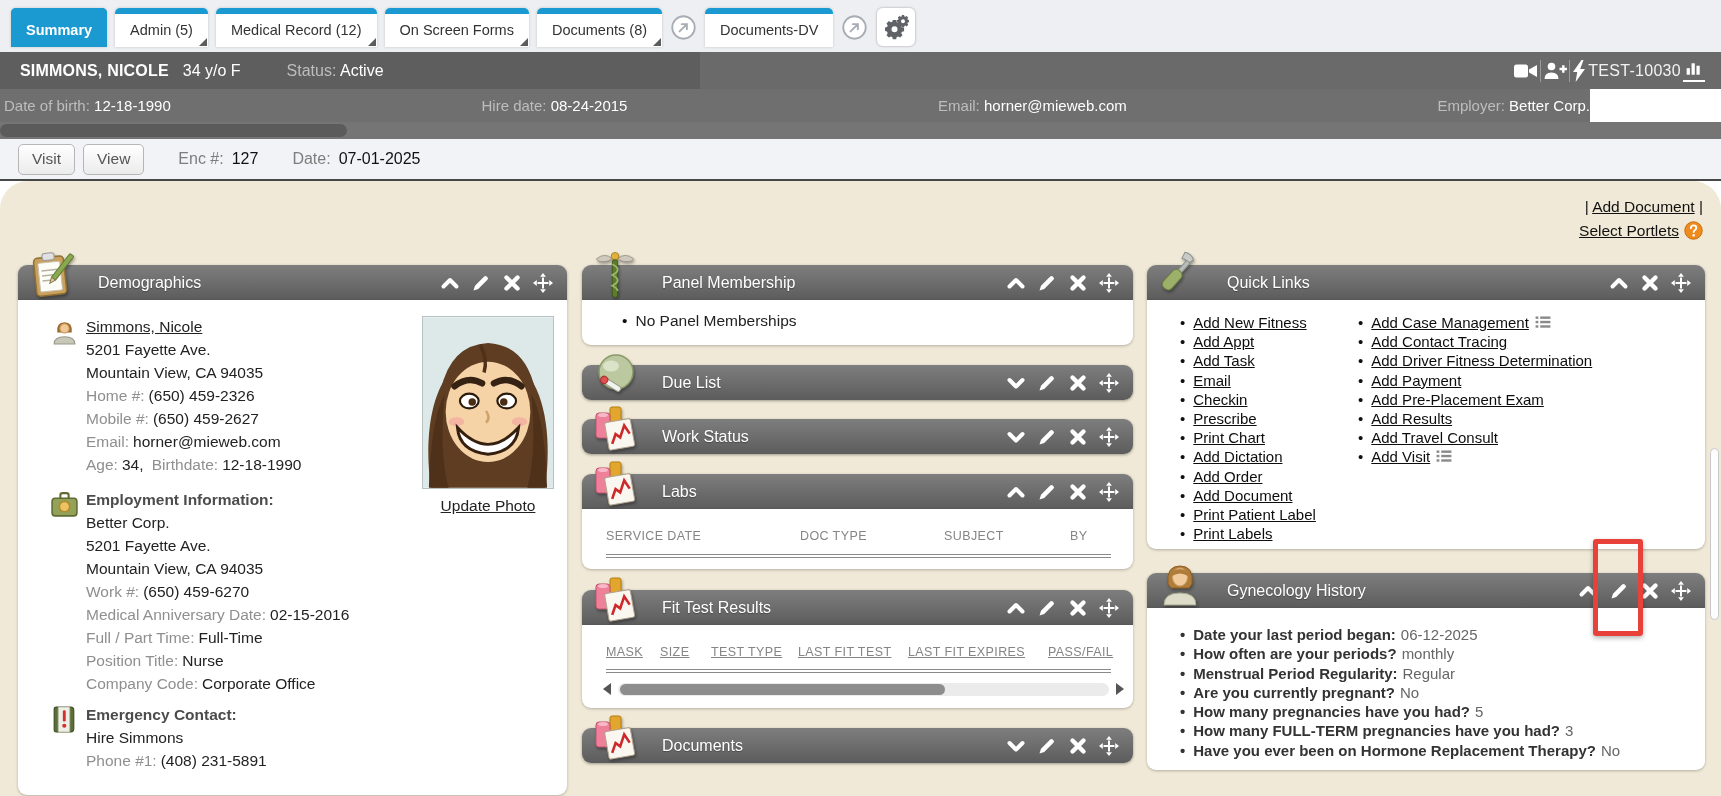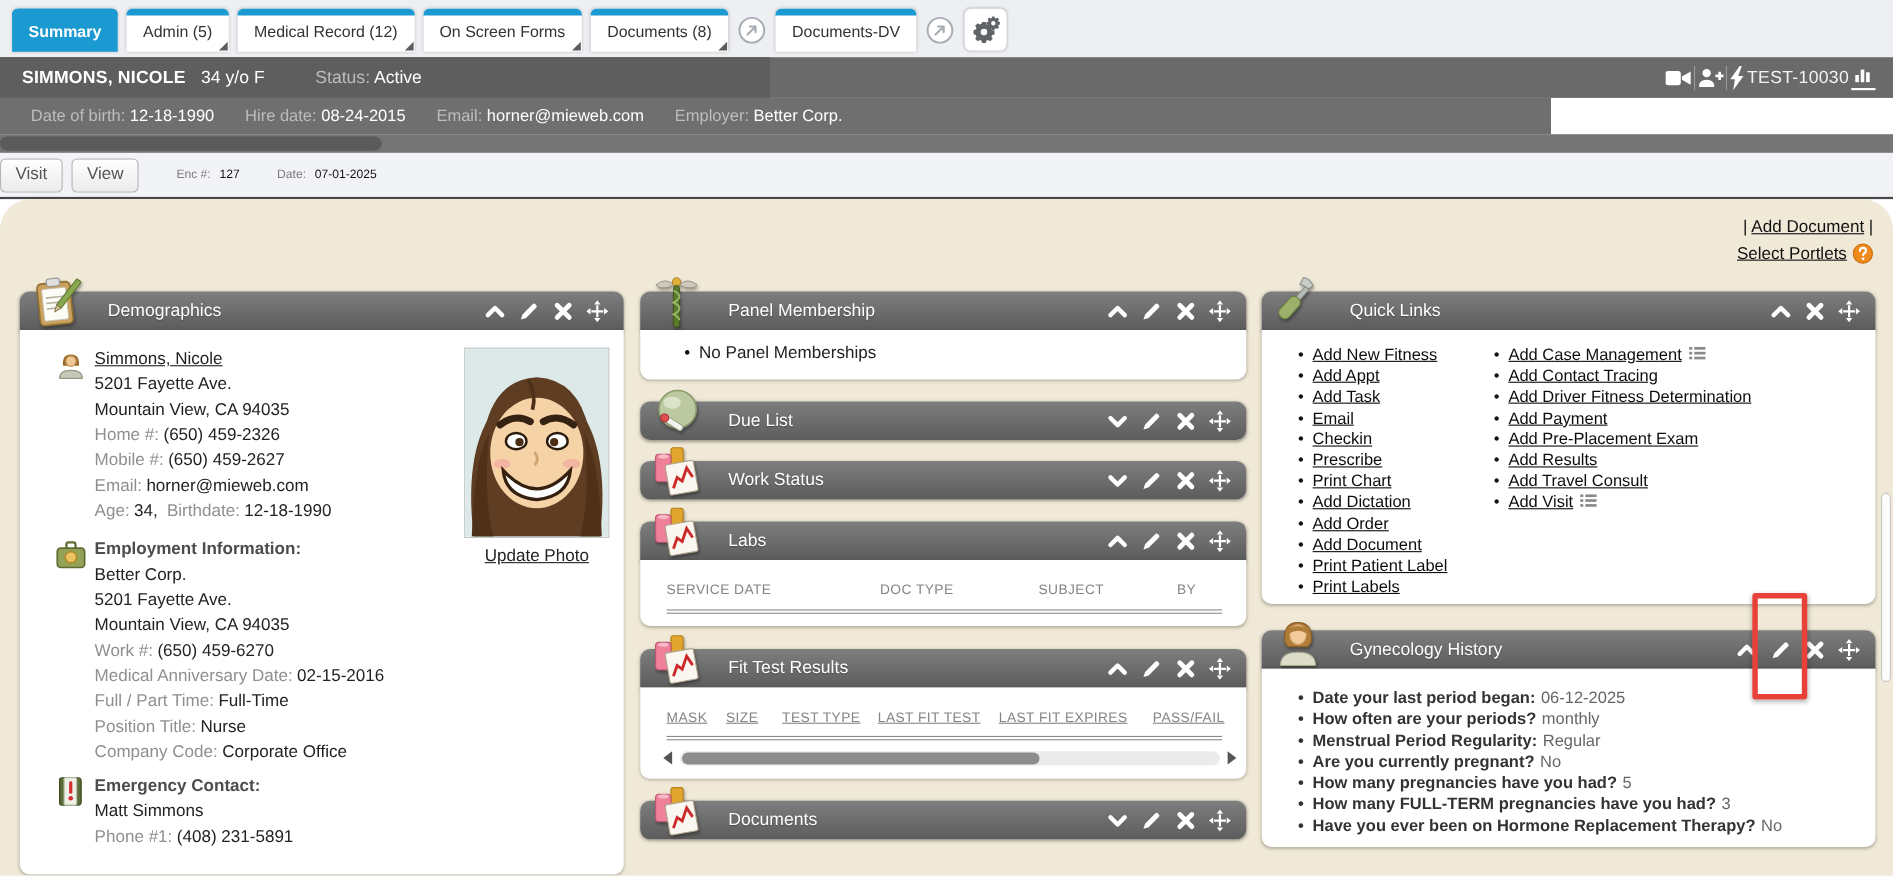--- a/index.html
+++ b/index.html
@@ -28,32 +28,32 @@
   .bar1-text { position:absolute; left:20px; top:0; height:37px; display:flex; align-items:center;
          gap:14px; font-size:16px; color:#fff; }
   .pname { font-weight:600; letter-spacing:.2px; }
   .glbl { color:#bdbdbd; } .gval { color:#fff; }
   .bar1-icons { position:absolute; right:16px; top:0; height:37px; display:flex; align-items:center; gap:2px; }
   .vsep { width:1px; height:22px; background:#9a9a9a; }
   .hicon { display:block; }
   .chart-id { font-size:16px; color:#f2f2f2; letter-spacing:.3px; }
   .chart-btn { border-bottom:2px solid #fff; padding-bottom:2px; }
 
-  .bar2 { position:absolute; left:0; top:89px; width:1410px; height:33px; background:#6f6f6f;
-         display:flex; align-items:center; gap:28px; padding-left:28px; font-size:15px; }
+  .bar2 { position:absolute; left:0; top:89px; width:1590px; height:33px; background:#6f6f6f;
+         display:flex; align-items:center; gap:28px; padding-left:4px; font-size:15px;justify-content:space-between; }
   .strip { position:absolute; left:0; top:122px; width:1721px; height:17px; background:#757575; }
   .strip-thumb { position:absolute; left:0; top:2px; width:347px; height:13px; background:#5b5b5b; border-radius:7px; }
 
   
   .encbar { position:absolute; left:0; top:139px; width:1721px; height:42px; background:#f2f3f6;
-         border-bottom:2px solid #474747; display:flex; align-items:center; }
+         border-bottom:2px solid #474747; display:flex; align-items:center; padding-left:18px; }
   .btn { border:1px solid #b6b6b6; background:linear-gradient(#ffffff,#ebebeb); border-radius:5px;
          height:31px; padding:0 13px; color:#555; font-size:15.5px; display:flex; align-items:center; }
   .btn + .btn { margin-left:8px; }
-  .enc-text { margin-left:34px; font-size:11px; color:#111; display:flex; gap:8px; align-items:flex-start; }
+  .enc-text { margin-left:34px; font-size:16px; color:#111; display:flex; gap:8px; align-items:flex-start; }
   .enc-text .lbl2 { color:#7d7d7d; }
   .enc-text .sp { width:18px; }
 
   
   .main { position:absolute; left:0; top:181px; width:1721px; height:784px; background:#f0e9d7;border-radius:28px; }
   .top-actions { position:absolute; right:18px; top:17px; text-align:right; font-size:15.5px; color:#111; }
   .top-actions .row2 { margin-top:5px; display:flex; align-items:center; justify-content:flex-end; gap:5px; }
   .ulink { color:#111; text-decoration:underline; cursor:pointer; }
   .help-ic { width:19px; height:19px; display:inline-block; }
 
@@ -323,21 +323,21 @@
 
       <div class="d-block mt8">
         <span class="d-ic"><svg viewBox="0 0 28 28" width="100%" height="100%">
               <path d="M4 4 q0 -2 2 -2 h14 q3 0 3 3 v18 q0 3 -3 3 h-14 q-2 0 -2 -2z" fill="#5c6c38" stroke="#3c4c20"></path>
               <rect x="8" y="2" width="11" height="24" rx="1" fill="#eef0e8" stroke="#b8c0a8"></rect>
               <rect x="12.4" y="5" width="2.8" height="11" rx="1.2" fill="#d43030"></rect>
               <circle cx="13.8" cy="20" r="2" fill="#d43030"></circle>
             </svg></span>
         <div class="d-lines">
           <div class="b-title">Emergency Contact:</div>
-          <div>Matt Simmons</div>
+          <div>Hire Simmons</div>
           <div><span class="lbl">Phone #1:</span><span>(408) 231-5891</span></div>
         </div>
       </div>
 
       <div class="photo-wrap">
         <svg class="photo" viewBox="0 0 132 173" xmlns="http://www.w3.org/2000/svg">
           <rect width="132" height="173" fill="#dde9e9"></rect>
           <path d="M8 173 C0 116 8 42 66 34 C124 42 132 116 124 173 Z" fill="#5f3d22"></path>
           <ellipse cx="66" cy="96" rx="43" ry="51" fill="#f6d3a7"></ellipse>
           <path d="M18 74 Q28 28 66 26 Q104 28 114 74 Q98 42 66 40 Q34 42 18 74z" fill="#5f3d22"></path>

